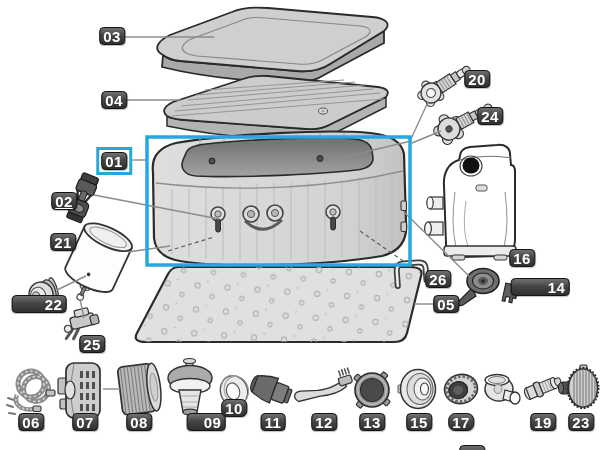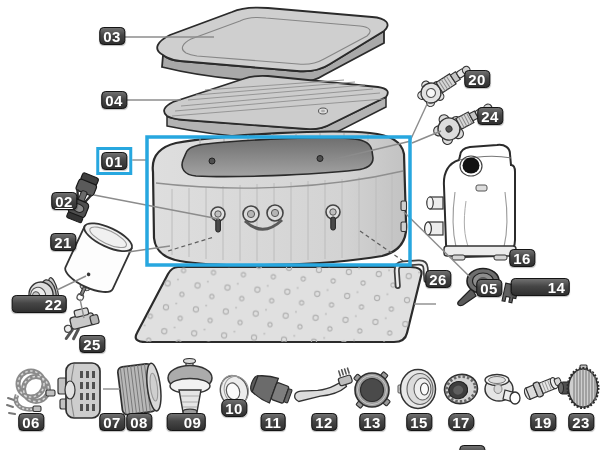--- a/index.html
+++ b/index.html
@@ -337,25 +337,25 @@
 
   <rect class="hl-rect" x="147" y="137" width="263" height="128"></rect>
 </svg>
 
 <div class="sel-wrap" style="left:114px;top:161px;">
   <div class="badge">01</div>
 </div>
 <div class="badge" style="left:64px;top:201px;text-decoration:underline;">02</div>
 <div class="badge" style="left:112px;top:36px;">03</div>
 <div class="badge" style="left:114px;top:100px;">04</div>
-<div class="badge" style="left:446px;top:288px;margin-left:43px;">05</div>
+<div class="badge" style="left:446px;top:304px;">05</div>
 <div class="badge" style="left:31px;top:422px;">06</div>
-<div class="badge" style="left:85px;top:422px;margin-left:27px;">07</div>
+<div class="badge" style="left:85px;top:422px;">07</div>
 <div class="badge" style="left:139px;top:422px;">08</div>
-<div class="badge" style="left:186px;top:422px;padding-left:16px;">09</div>
+<div class="badge" style="left:206px;top:422px;padding-left:16px;">09</div>
 <div class="badge" style="left:234px;top:408px;border-radius:6px;">10</div>
 <div class="badge" style="left:273px;top:422px;">11</div>
 <div class="badge" style="left:324px;top:422px;">12</div>
 <div class="badge" style="left:372px;top:422px;">13</div>
 <div class="badge" style="left:540px;top:287px;padding-left:36px;">14</div>
 <div class="badge" style="left:419px;top:422px;">15</div>
 <div class="badge" style="left:522px;top:212px;margin-top:46px;">16</div>
 <div class="badge" style="left:461px;top:422px;border-radius:7px;">17</div>
 <div class="badge" style="left:472px;top:422px;margin-top:32px;">18</div>
 <div class="badge" style="left:543px;top:422px;">19</div>

